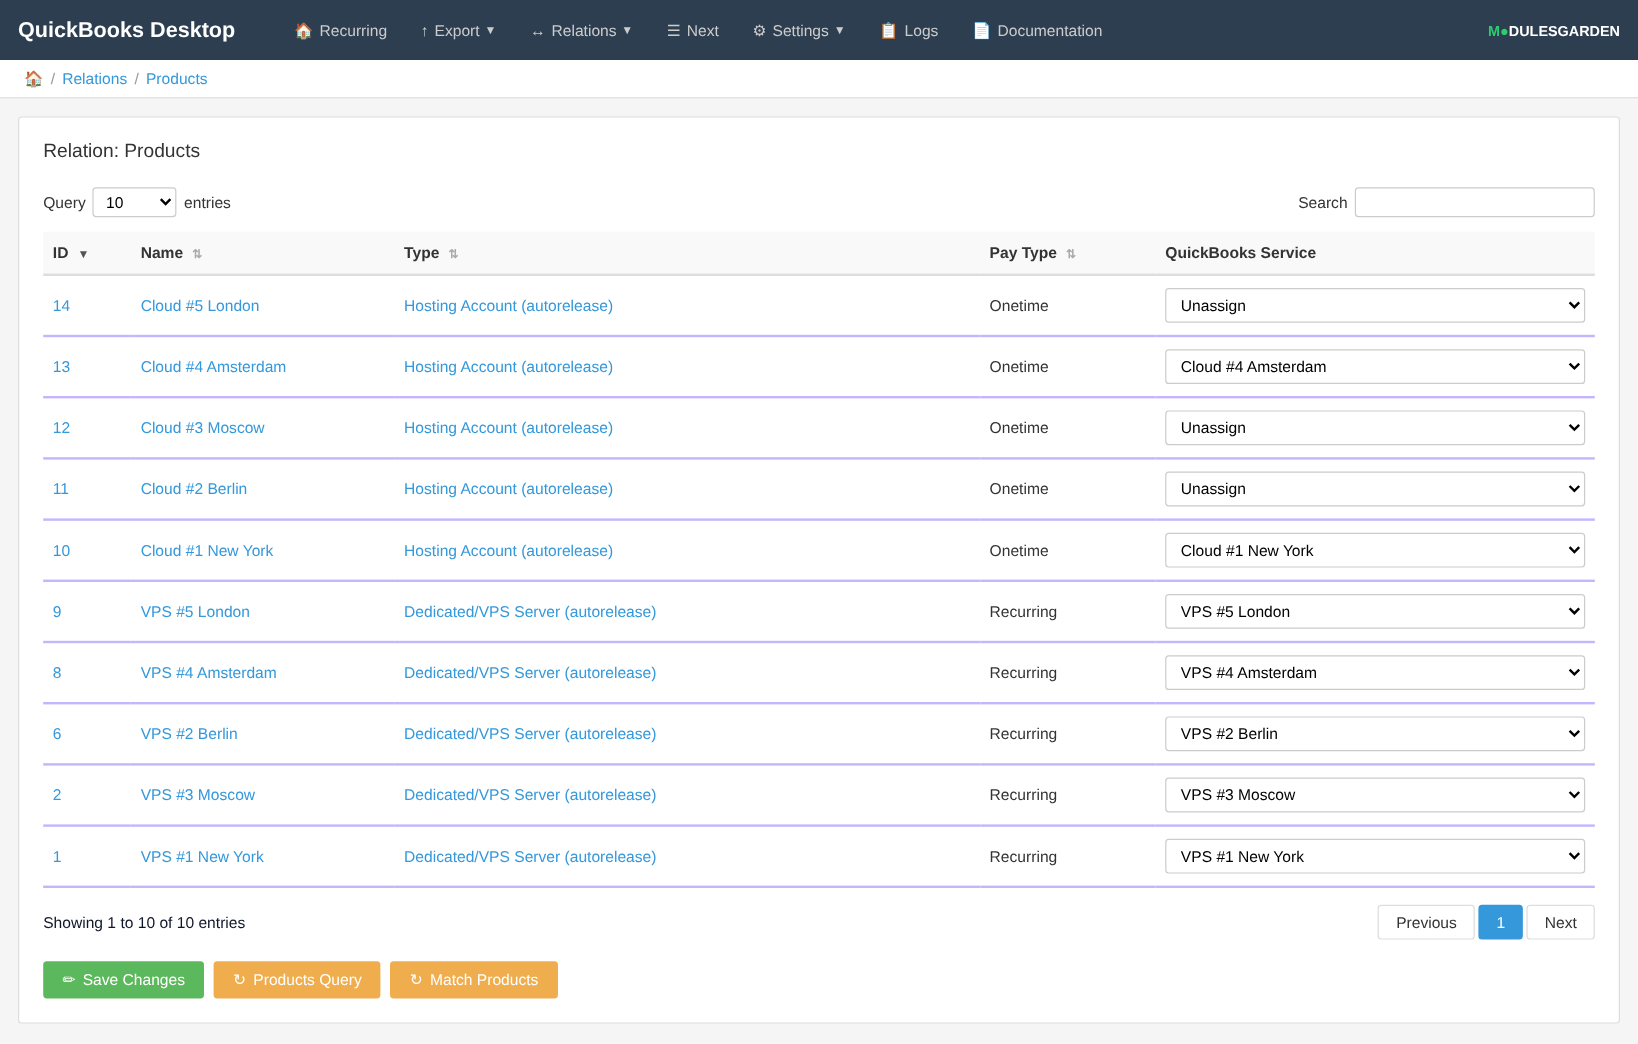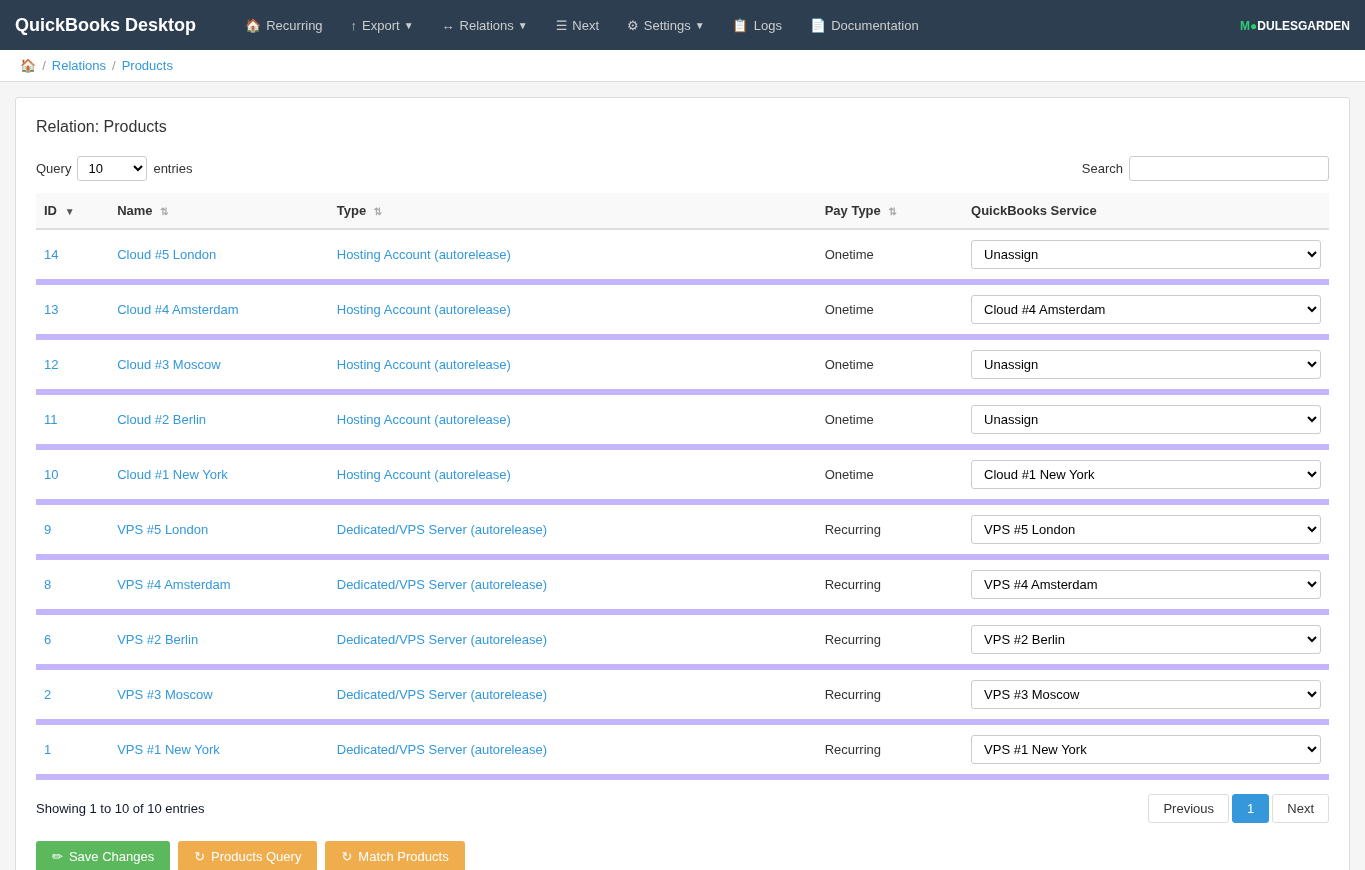--- a/index.html
+++ b/index.html
@@ -123,21 +123,21 @@
       text-align: left;
       color: #333;
       font-weight: bold;
       cursor: pointer;
       white-space: nowrap;
     }
     .data-table th .sort-icon { color: #aaa; margin-left: 4px; font-size: 10px; }
     .data-table th .sort-active { color: #555; }
     .data-table td {
       padding: 10px 8px;
-      border-bottom: 6px solid #c4b5fd;
+      border-bottom: 2px solid #c4b5fd;
       vertical-align: middle;
     }
     .data-table td a { color: #3498db; text-decoration: none; }
 
     
     .qb-select {
       width: 100%;
       padding: 5px 8px;
       border: 1px solid #ccc;
       border-radius: 3px;

